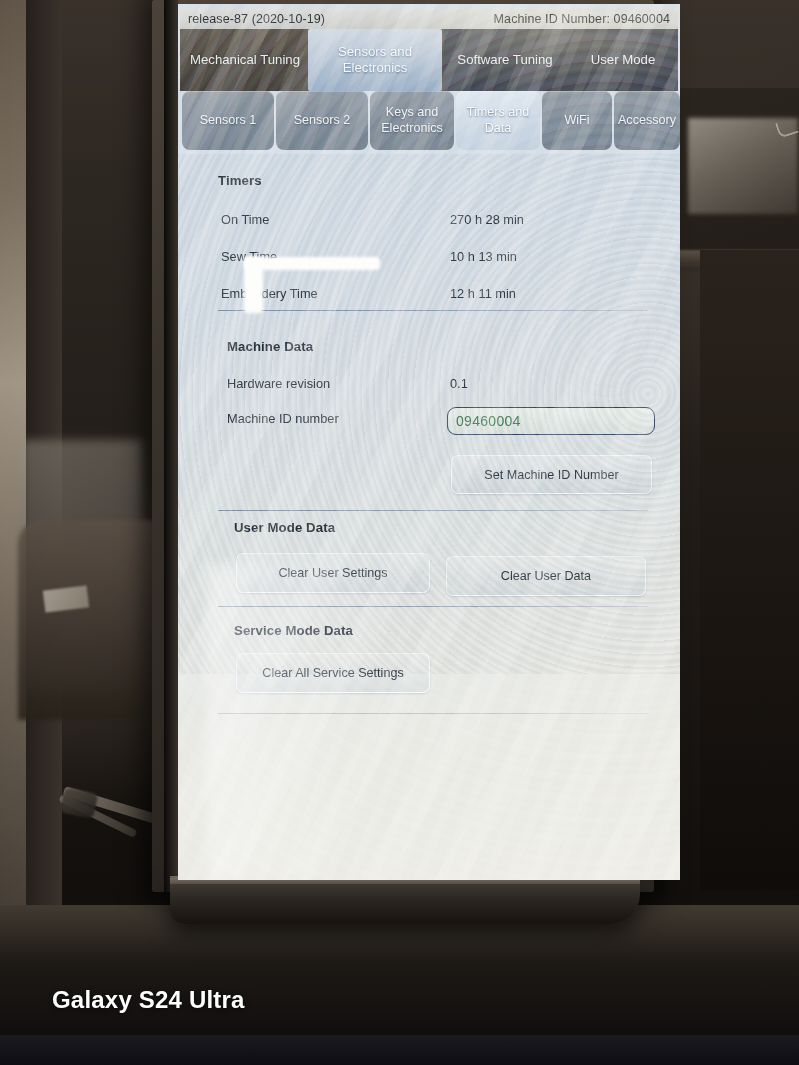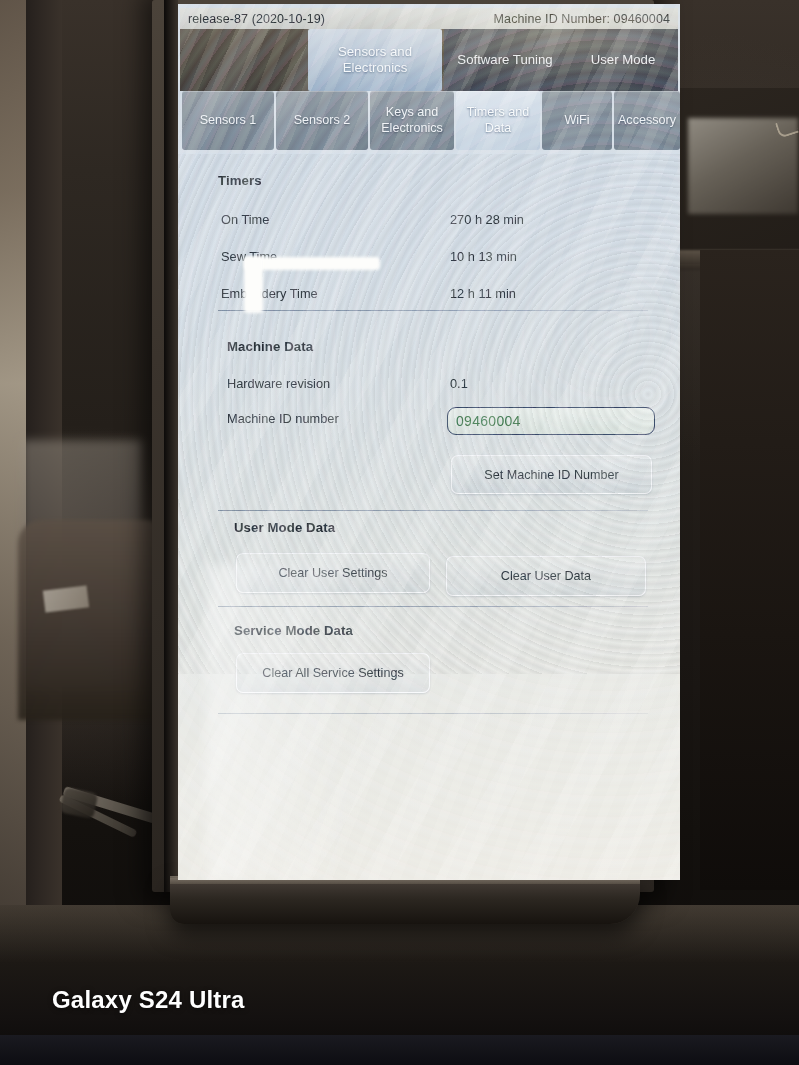--- a/index.html
+++ b/index.html
@@ -175,21 +175,21 @@
     border-radius:2px;
   }
   #tab1-mech{left:2px;width:126px;}
   #tab1-sens{left:128px;width:134px;}
   #tab1-soft{left:262px;width:126px;}
   #tab1-user{left:388px;width:110px;}
 
   
   #tabs2{position:absolute;left:2px;top:87px;width:498px;height:62px;}
   .tab2{
-    position:absolute;top:0;height:59px;border-radius:3px;
+    position:absolute;top:0;height:59px;border-radius:8px;
     display:flex;align-items:center;justify-content:center;text-align:center;
     font-size:12.6px;color:#eef1f5;line-height:1.22;padding:0 4px;box-sizing:border-box;
     background:linear-gradient(170deg,#8d949c 0%,#79838f 45%,#6b7784 100%);
     text-shadow:0 1px 2px rgba(20,30,45,.6);
     box-shadow:inset 0 1px 0 rgba(255,255,255,.25);
   }
   .tab2.active{
     background:linear-gradient(170deg,#dfe6ee 0%,#cdd8e4 45%,#b9c8d8 100%);
     color:#f7fafc;text-shadow:0 1px 2px rgba(40,60,90,.75);
   }
@@ -277,20 +277,23 @@
 
     <div class="ui">
 
       <div id="titlebar">
         <span>release-87 (2020-10-19)</span>
         <span>Machine ID Number: 09460004</span>
       </div>
 
       <div id="tabs1">
         <div id="tabs1-right"></div>
+        <div class="tab1" id="tab1-mech">
+          <span>Mechanical Tuning</span>
+        </div>
         <div class="tab1 active" id="tab1-sens">
           <span>Sensors and Electronics</span>
         </div>
         <div class="tab1" id="tab1-soft">
           <span>Software Tuning</span>
         </div>
         <div class="tab1" id="tab1-user">
           <span>User Mode</span>
         </div>
       </div>

